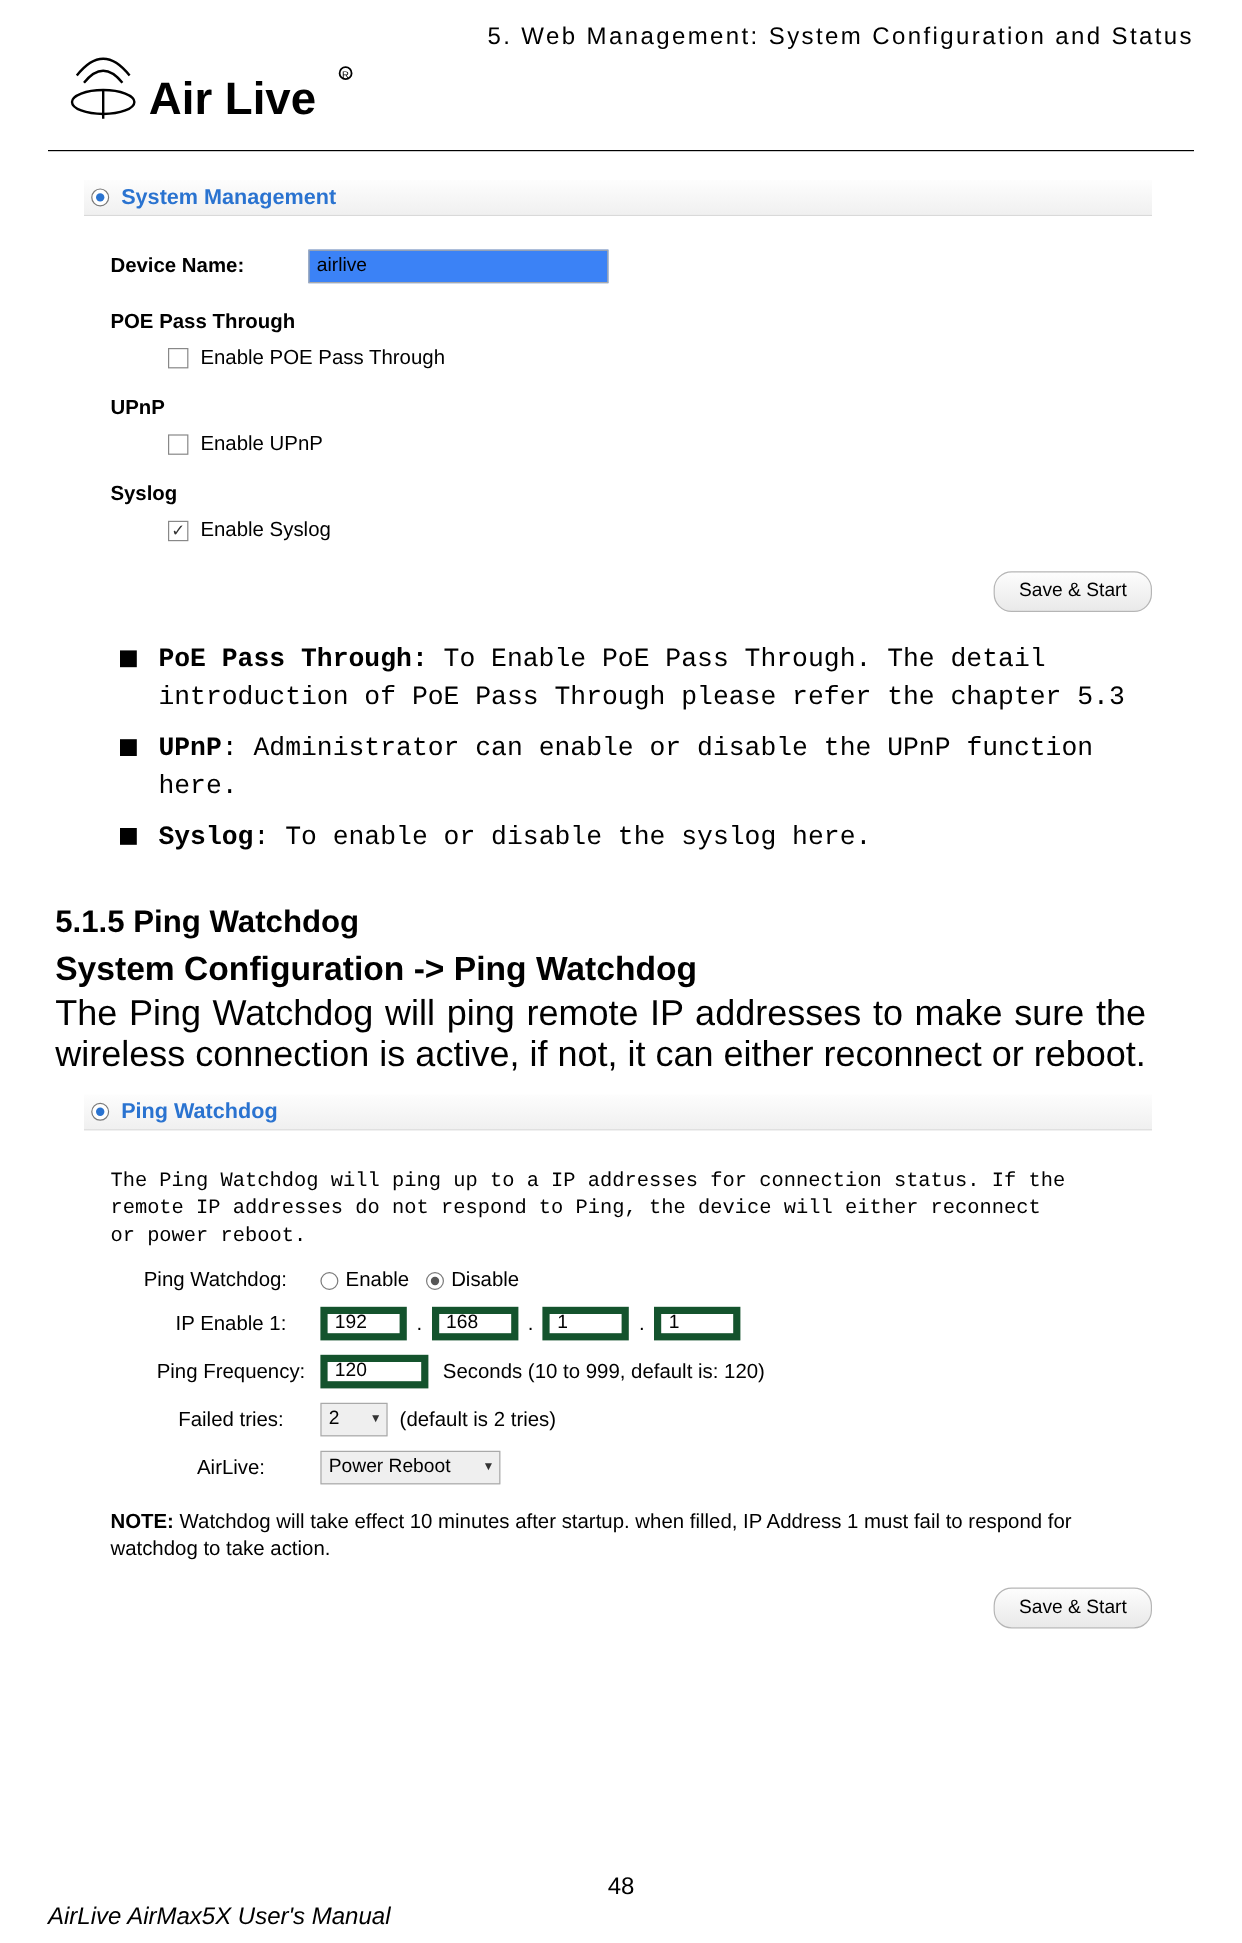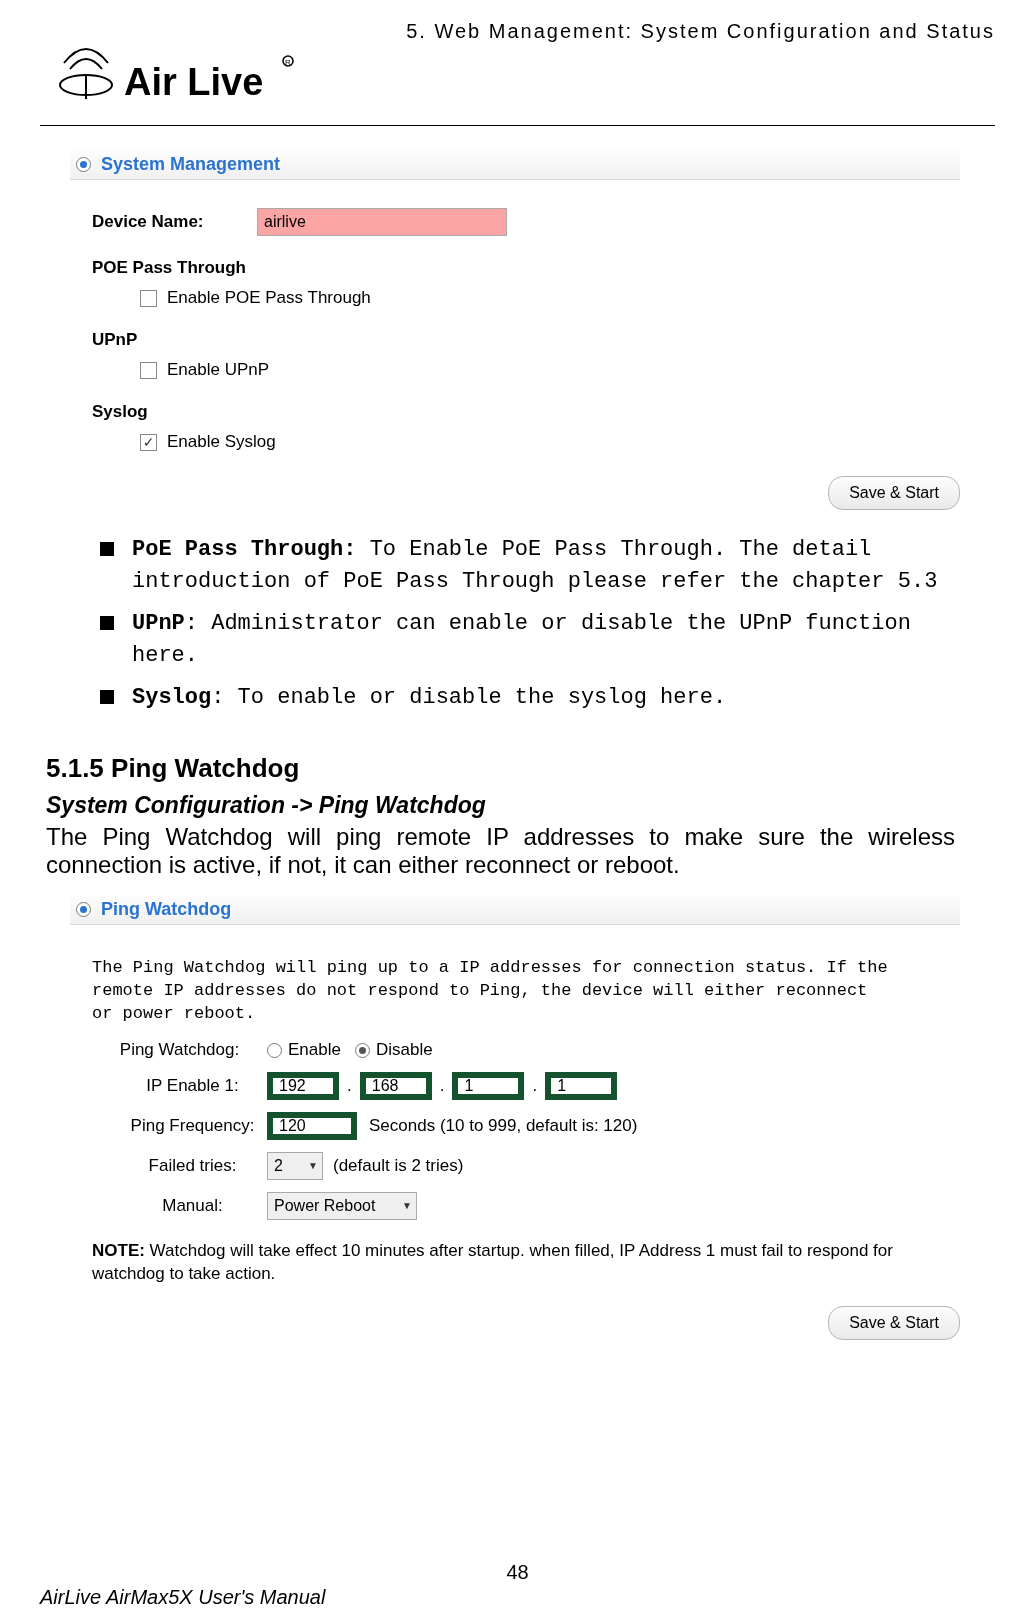--- a/index.html
+++ b/index.html
@@ -70,21 +70,21 @@
     font-size: 17px;
   }
   .row { display: flex; align-items: center; margin: 10px 0; }
   .lbl { width: 165px; font-weight: bold; }
   .indent { padding-left: 48px; }
   .text-input {
     border: 1px solid #a9a9a9;
     height: 28px;
     padding: 2px 6px;
     font-size: 16px;
-    background: #fca5a5;
+    background: #3b82f6;
   }
   .cb {
     width: 17px; height: 17px;
     border: 1px solid #888;
     background: #fff;
     display: inline-flex;
     align-items: center;
     justify-content: center;
     margin-right: 10px;
     font-size: 14px;
@@ -106,22 +106,22 @@
     border-radius: 15px;
     cursor: pointer;
   }
   
   .doc { margin: 18px 40px 0 60px; font-size: 22px; line-height: 1.45; }
   .doc ul { list-style: none; padding: 0; margin: 0; font-family: Liberation Mono, monospace; }
   .doc li { display: flex; margin: 10px 0; }
   .sq { width: 14px; height: 14px; background: #000; margin: 8px 18px 0 0; flex: none; }
   .doc .b { font-weight: bold; }
   .h3 { font-size: 26px; font-weight: bold; margin: 40px 0 8px 6px; }
-  .h4 { font-size: 23px; font-weight: bold; font-style: italic; margin: 8px 0 2px 0; }
-  .para { font-size: 24px; margin: 4px 40px 16px 0; text-align: justify; }
+  .h4 { font-size: 28px; font-weight: bold; margin: 8px 0 2px 0; }
+  .para { font-size: 30px; margin: 4px 40px 16px 0; text-align: justify; }
   
   .pw-desc { font-size: 17px; margin: 14px 0 14px 0; max-width: 800px; line-height: 1.35; font-family: Liberation Mono, monospace; }
   .pw-row { display: flex; align-items: center; margin: 12px 0; }
   .pw-lbl { width: 175px; text-align: center; }
   .pw-lbl.ind { padding-left: 26px; width: 175px; }
   .ip-oct { width: 72px; height: 28px; border: 6px solid #14532d; padding: 2px 6px; font-size: 16px; }
   .sel {
     border: 1px solid #a9a9a9; height: 28px; background: #efefef;
     padding: 2px 20px 2px 6px; font-size: 16px; position: relative;
     display: inline-flex; align-items: center;
@@ -260,21 +260,21 @@
         <span style="margin-left:12px">Seconds (10 to 999, default is: 120)</span>
       </div>
 
       <div class="pw-row">
         <span class="pw-lbl ind">Failed tries:</span>
         <span class="sel" style="width:56px">2</span>
         <span style="margin-left:10px">(default is 2 tries)</span>
       </div>
 
       <div class="pw-row">
-        <span class="pw-lbl ind">Manual:</span>
+        <span class="pw-lbl ind">AirLive:</span>
         <span class="sel" style="width:150px">Power Reboot</span>
       </div>
 
       <div class="note">
         <span class="b">NOTE:</span><span> Watchdog will take effect 10 minutes after startup. when filled, IP Address 1 must fail to respond for watchdog to take action.</span>
       </div>
     </div>
     <div class="panel-footer">
       <button class="btn">Save &amp; Start</button>
     </div>

